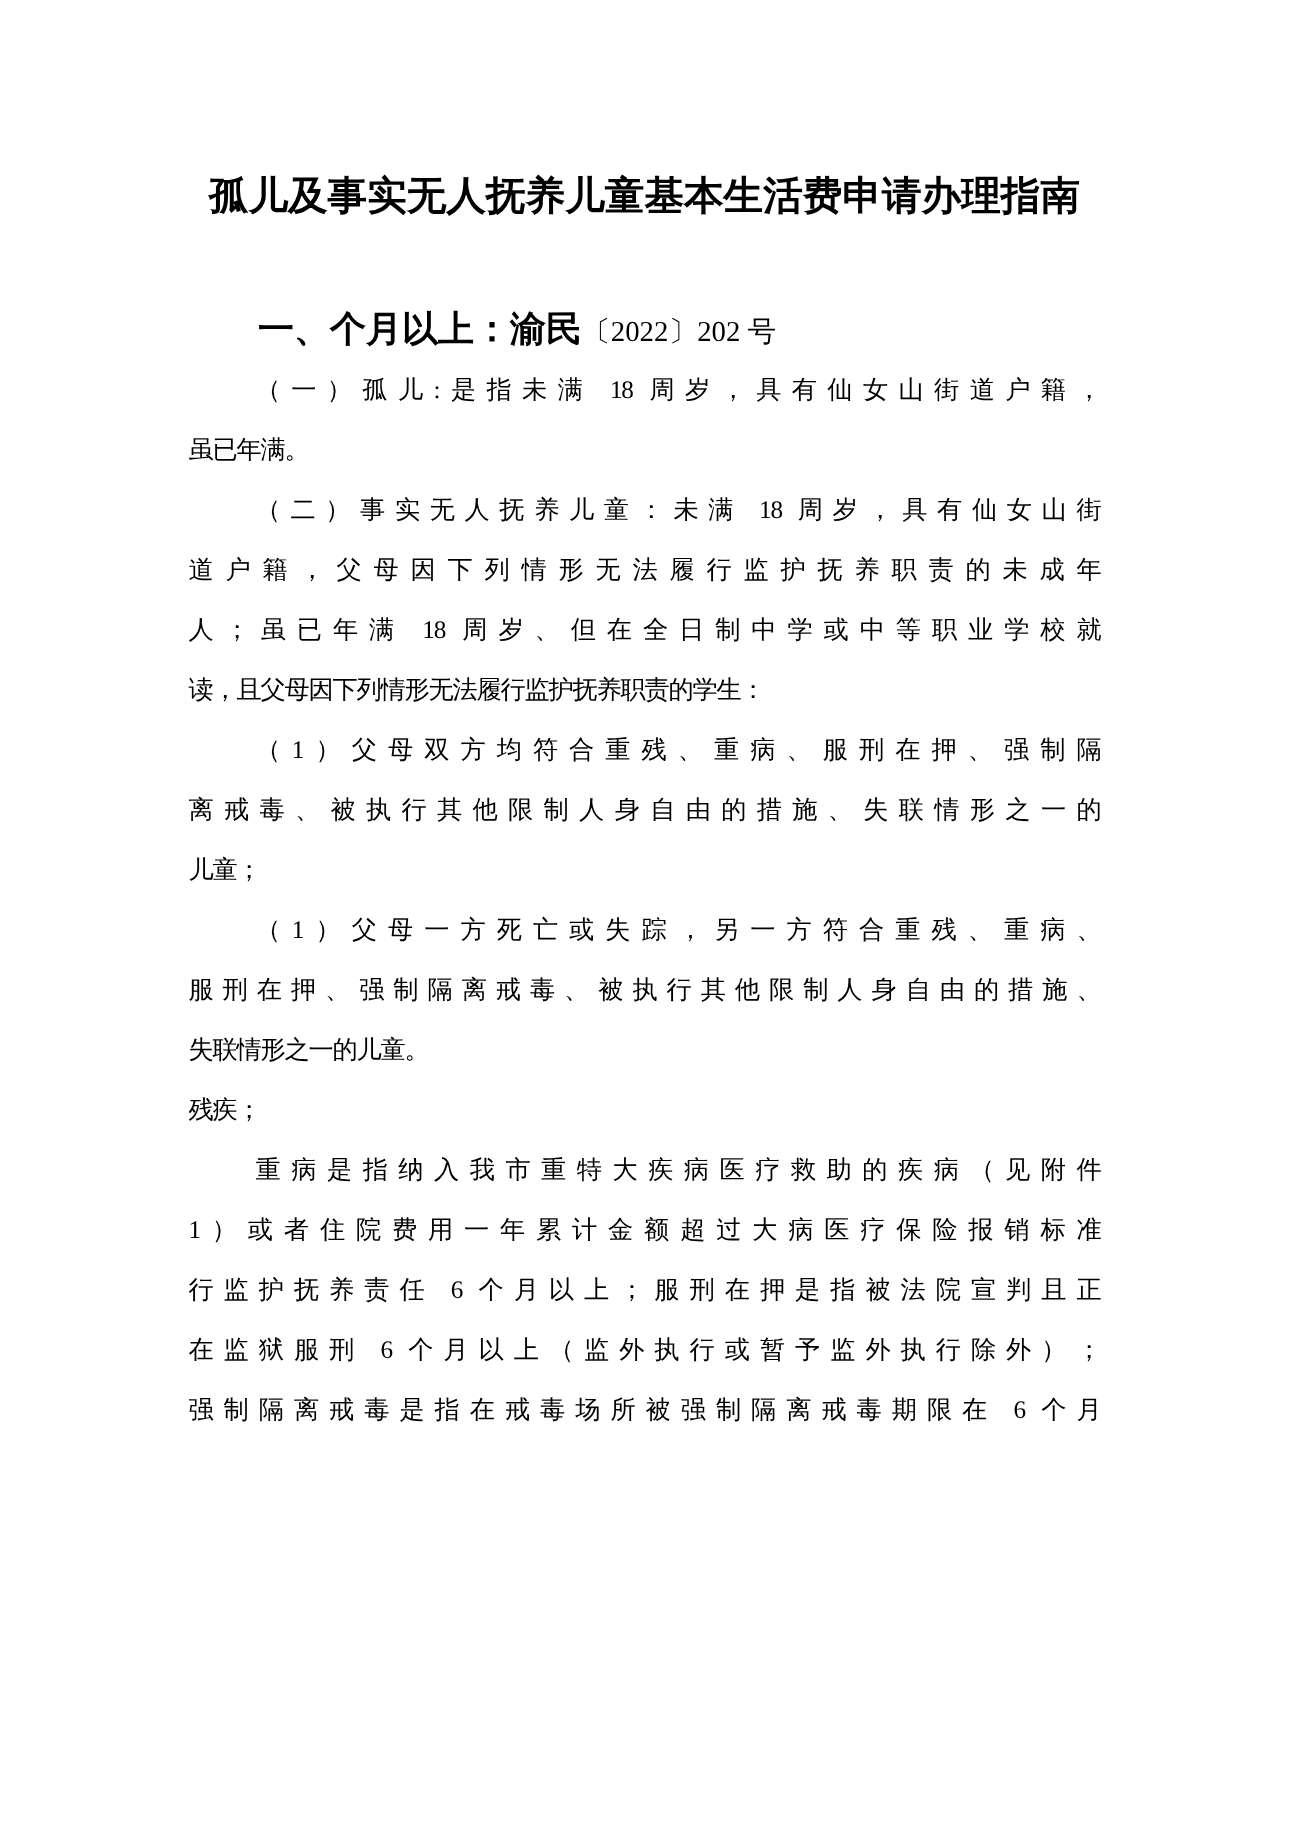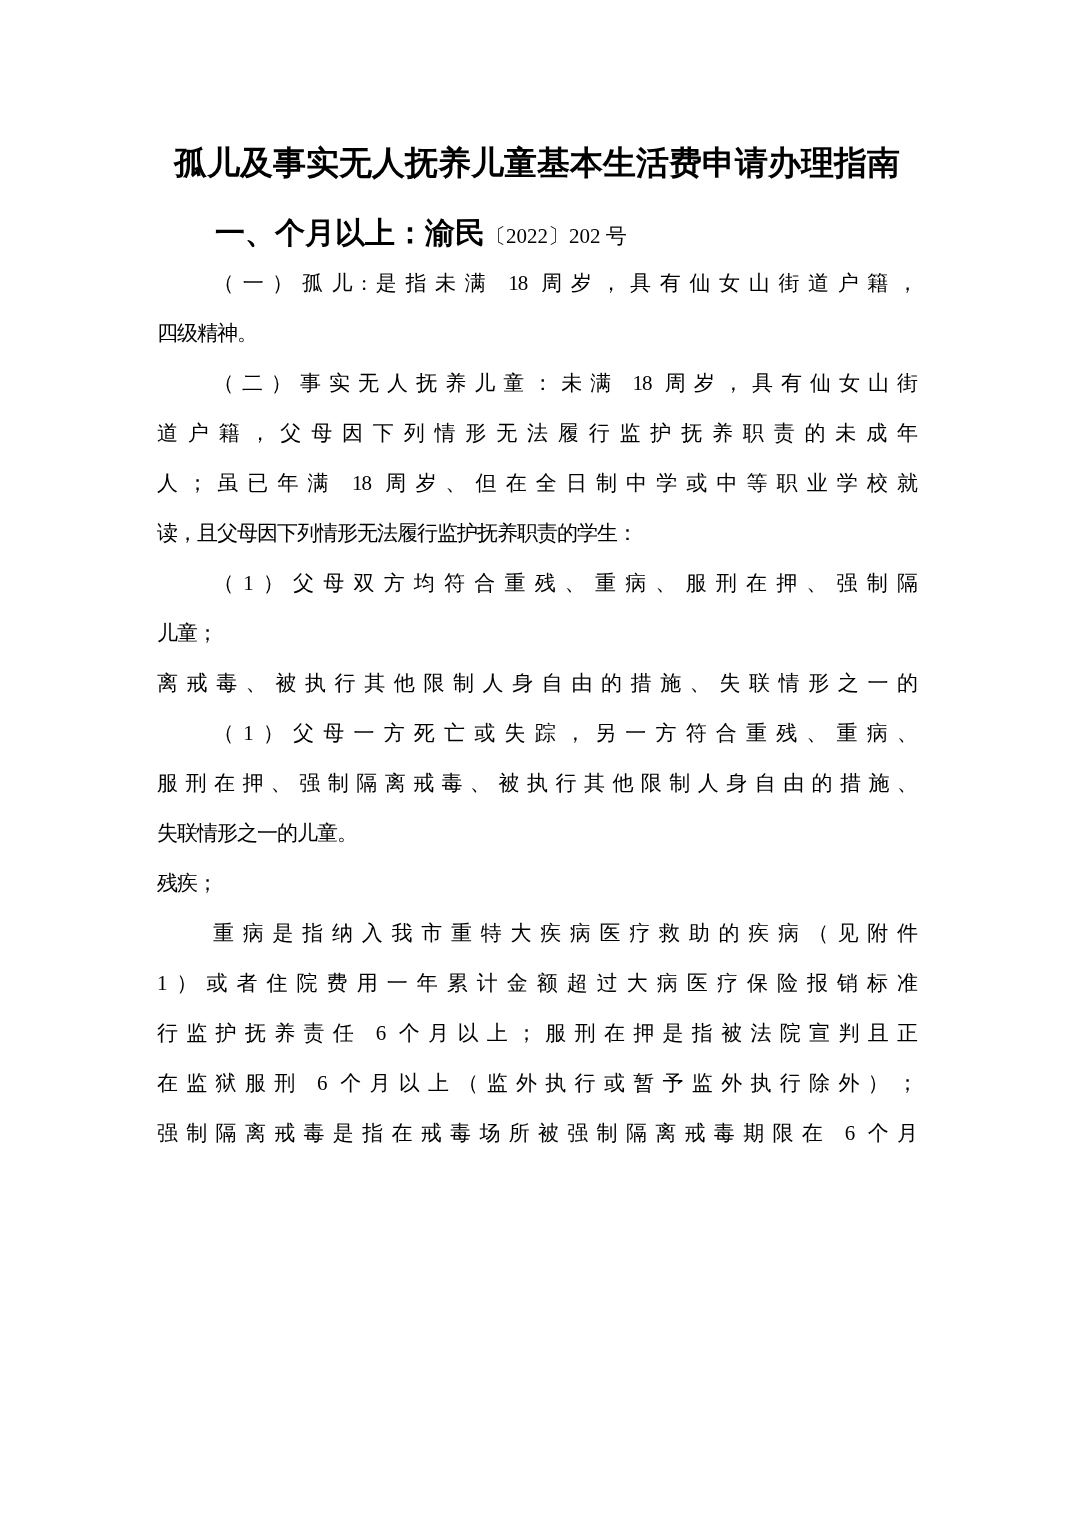--- a/index.html
+++ b/index.html
@@ -7,21 +7,21 @@
     position: relative;
     width: 1074px;
     height: 1520px;
     background: #ffffff;
     box-sizing: border-box;
     padding: 138px 157px 0 157px;
     color: #000000;
     overflow: hidden;
   }
   .title {
-    margin: 0 0 20px 0;
+    margin: 0 0 62px 0;
     height: 50px;
     line-height: 50px;
     text-align: center;
     font-family: "Liberation Sans", "DejaVu Sans", sans-serif;
     font-weight: bold;
     font-size: 33px;
     letter-spacing: 0px;
     white-space: nowrap;
   }
   .line {
@@ -36,21 +36,21 @@
   .heading {
     font-family: "Liberation Sans", "DejaVu Sans", sans-serif;
     font-weight: bold;
     font-size: 30px;
     letter-spacing: 0px;
     text-indent: 58px;
   }
   .heading .h-value {
     font-family: "Liberation Serif", "DejaVu Serif", serif;
     font-weight: normal;
-    font-size: 21px;
+    font-size: 24px;
     margin-top: 29px;
   }
   .body-line { white-space: normal; }
   .indent { text-indent: 56px; }
   .justify {
     text-align: justify;
     text-align-last: justify;
     -moz-text-align-last: justify;
   }
 </style>
@@ -60,30 +60,30 @@
 <main class="page">
 
   <h1 class="title">孤儿及事实无人抚养儿童基本生活费申请办理指南</h1>
 
   <p class="line heading"><span>一、个月以上：渝民</span><span class="h-value">〔2022〕202 号</span></p>
 
 
   <section>
 
     <p class="line body-line indent justify">（一）孤儿:是指未满 18 周岁，具有仙女山街道户籍，</p>
-    <p class="line body-line">四级精神。</p>
+    <p class="line body-line">虽已年满。</p>
 
     <p class="line body-line indent justify">（二）事实无人抚养儿童：未满 18 周岁，具有仙女山街</p>
     <p class="line body-line justify">道户籍，父母因下列情形无法履行监护抚养职责的未成年</p>
     <p class="line body-line justify">人；虽已年满 18 周岁、但在全日制中学或中等职业学校就</p>
     <p class="line body-line">读，且父母因下列情形无法履行监护抚养职责的学生：</p>
 
     <p class="line body-line indent justify">（1）父母双方均符合重残、重病、服刑在押、强制隔</p>
+    <p class="line body-line justify">离戒毒、被执行其他限制人身自由的措施、失联情形之一的</p>
     <p class="line body-line">儿童；</p>
-    <p class="line body-line justify">离戒毒、被执行其他限制人身自由的措施、失联情形之一的</p>
 
     <p class="line body-line indent justify">（1）父母一方死亡或失踪，另一方符合重残、重病、</p>
     <p class="line body-line justify">服刑在押、强制隔离戒毒、被执行其他限制人身自由的措施、</p>
     <p class="line body-line">失联情形之一的儿童。</p>
 
     <p class="line body-line">残疾；</p>
 
     <p class="line body-line indent justify">重病是指纳入我市重特大疾病医疗救助的疾病（见附件</p>
     <p class="line body-line justify">1）或者住院费用一年累计金额超过大病医疗保险报销标准</p>
     <p class="line body-line justify">行监护抚养责任 6 个月以上；服刑在押是指被法院宣判且正</p>

